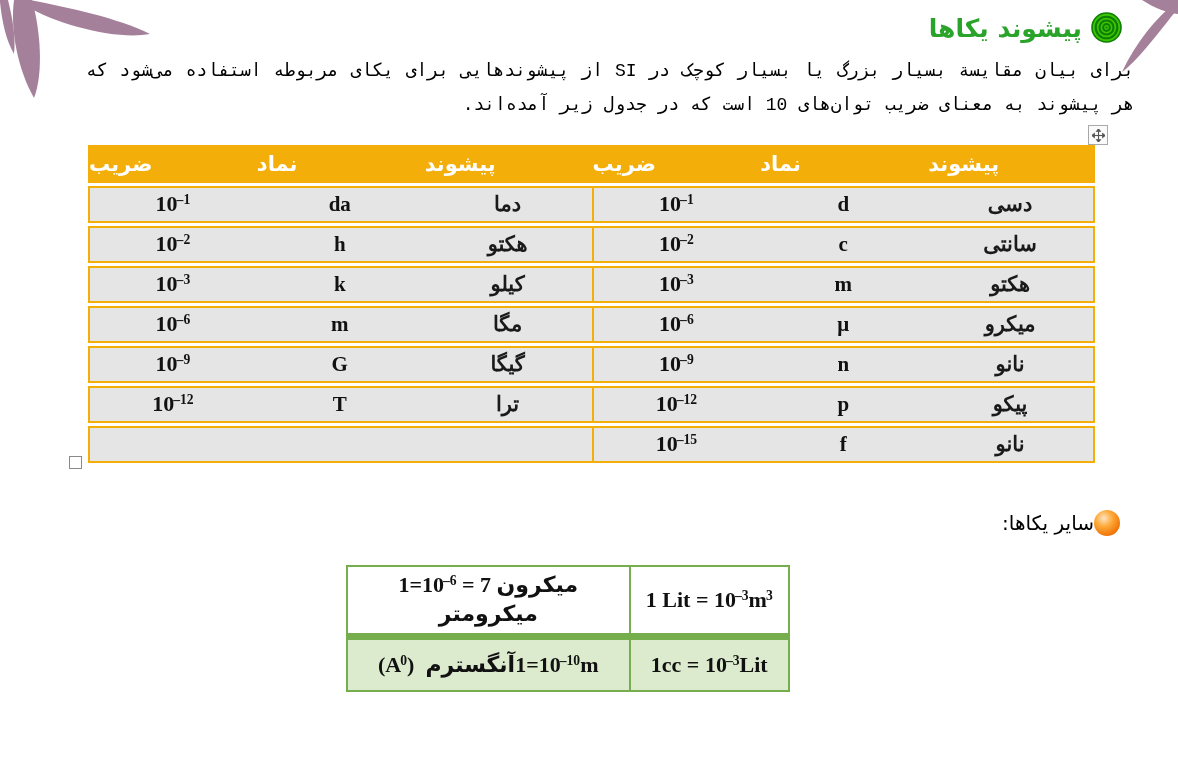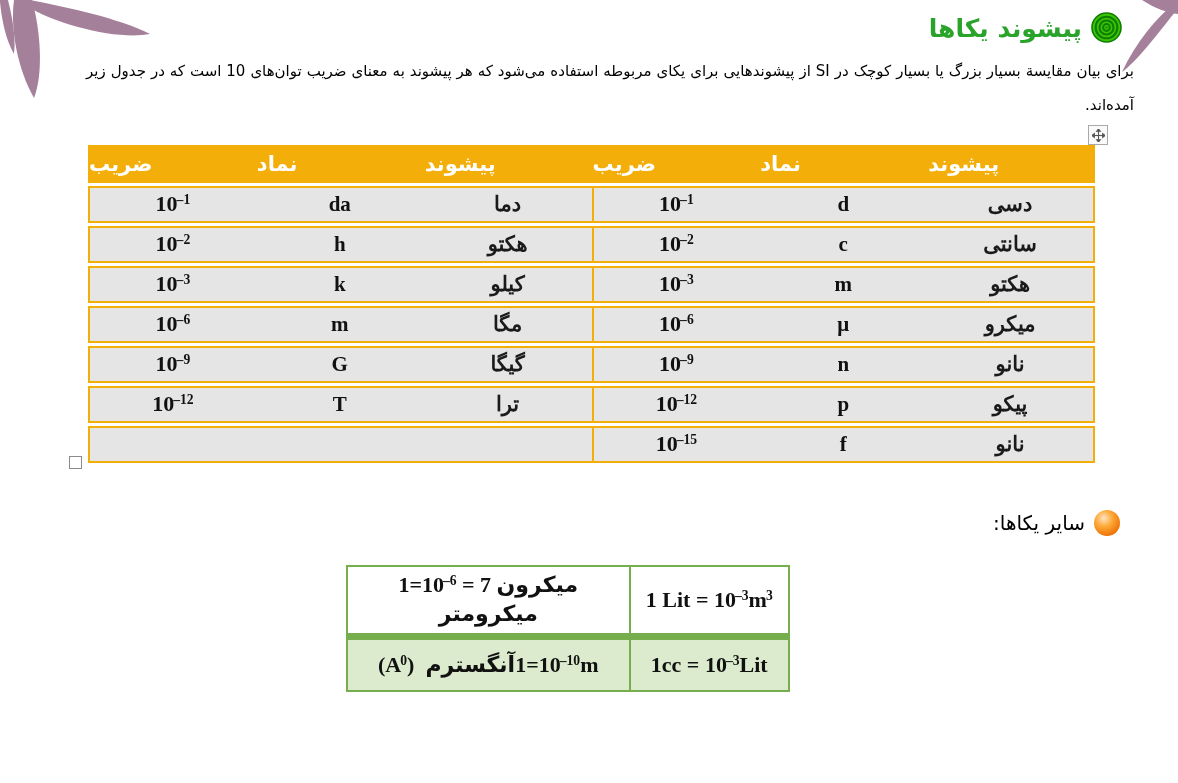--- a/index.html
+++ b/index.html
@@ -6,41 +6,41 @@
   .stage{position:relative;width:1178px;height:783px;background:#fff;overflow:hidden;
          font-family:"DejaVu Sans",sans-serif;color:#111;}
   .decor-left{position:absolute;top:0;left:0;}
   .decor-right{position:absolute;top:0;right:0;}
 
   .title-row{position:absolute;top:12px;right:56px;display:flex;flex-direction:row;direction:rtl;
              align-items:flex-end;gap:9px;}
   .title{margin:0;font-size:25px;font-weight:bold;}
 
   .intro{position:absolute;top:54px;right:44px;left:86px;margin:0;direction:rtl;
-         text-align:justify;font-size:15px;line-height:34px;color:#000;}
+         text-align:justify;font-size:18px;line-height:34px;color:#000;font-family:Liberation Mono, monospace;}
 
   .handle{position:absolute;top:125px;left:1088px;width:18px;height:18px;background:#fafafa;
           border:1px solid #a9a9a9;display:flex;align-items:center;justify-content:center;}
 
   table.ptable{position:absolute;top:142px;left:88px;width:1007px;direction:rtl;
                border-collapse:separate;border-spacing:0 3px;}
   table.ptable th{background:var(--amber);color:#fff;font-size:21px;font-weight:bold;
                   height:36px;text-align:left;width:16.66%;}
   table.ptable td{background:#e5e5e5;height:31px;text-align:center;vertical-align:middle;
                   border-top:2.5px solid var(--amber);border-bottom:2.5px solid var(--amber);font-family:Liberation Serif, serif;}
   table.ptable td:first-child{border-right:2.5px solid var(--amber);}
   table.ptable td:last-child{border-left:2.5px solid var(--amber);}
   table.ptable td:nth-child(3){border-left:2.5px solid var(--amber);}
   .c-name{font-size:21px;font-weight:bold;color:#1a1a1a;}
   .c-sym{font-family:"Liberation Serif","DejaVu Serif",serif;font-weight:bold;font-size:21px;}
   .c-exp{font-family:"Liberation Sans","DejaVu Sans",sans-serif;font-weight:bold;font-size:22px;}
 
   .sq{position:absolute;top:456px;left:69px;width:11px;height:11px;border:1.5px solid #8a8a8a;background:#fff;}
 
-  .others{position:absolute;top:510px;right:58px;display:flex;direction:rtl;align-items:center;gap:9px;}
+  .others{position:absolute;top:510px;right:58px;display:flex;direction:rtl;align-items:center;}
   .ball{width:26px;height:26px;border-radius:50%;
         background:radial-gradient(circle at 38% 32%, #ffe3c2 0%, #fdaa38 35%, #f1760a 72%, #d95f00 100%);}
   .others-label{font-size:20px;color:#000;}
 
   table.utable{position:absolute;top:565px;left:346px;width:444px;direction:rtl;
                border-collapse:collapse;}
   table.utable td{border:2.5px solid var(--green);text-align:center;vertical-align:middle;
                   font-family:"Liberation Serif","DejaVu Sans",serif;font-weight:bold;font-size:22px;
                   padding:4px 6px;}
   table.utable tr:first-child td{height:58px;border-bottom:7px solid var(--green);}

